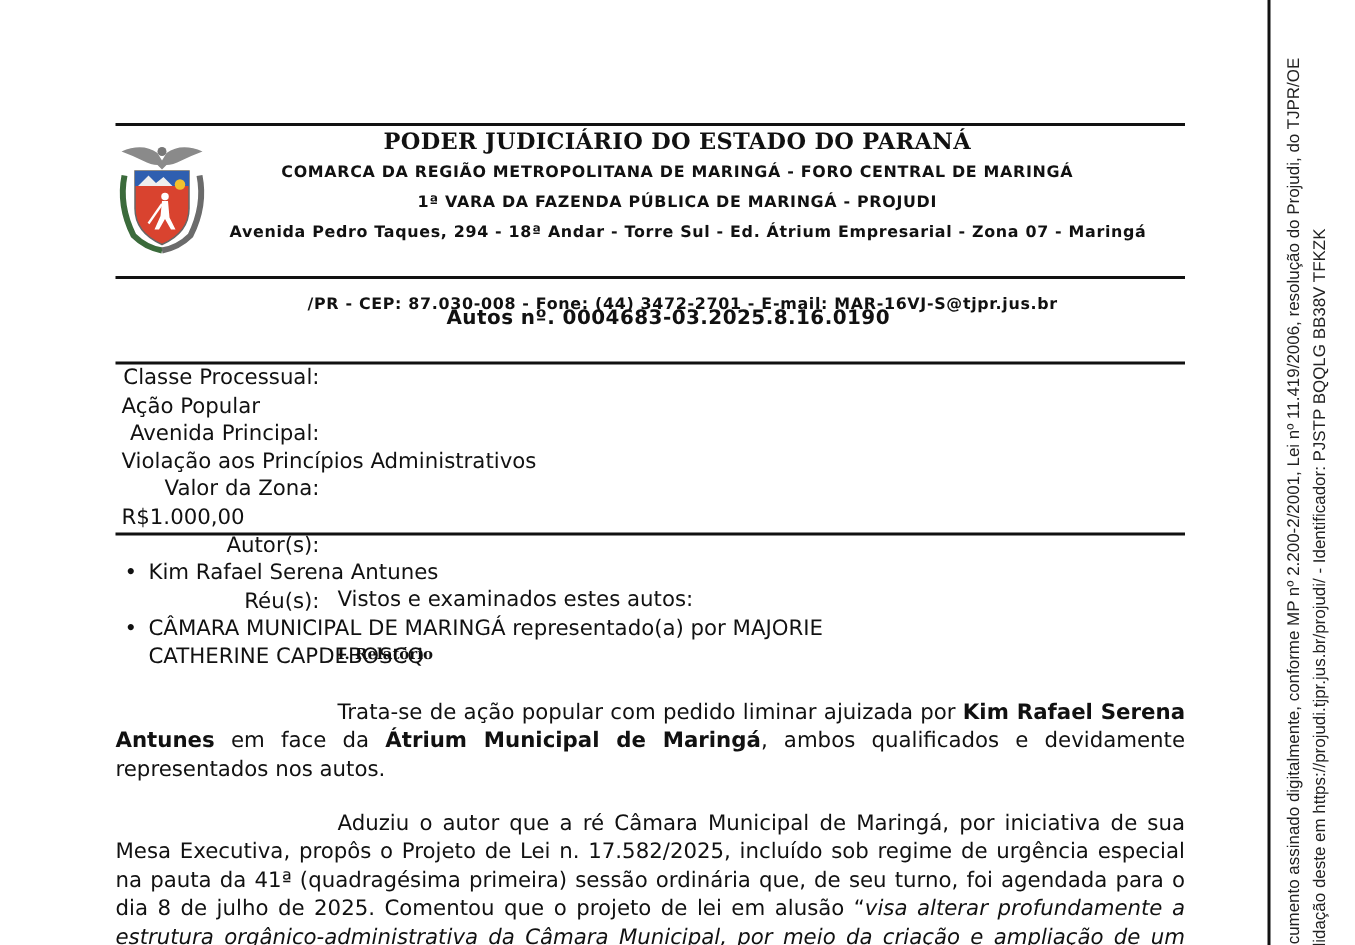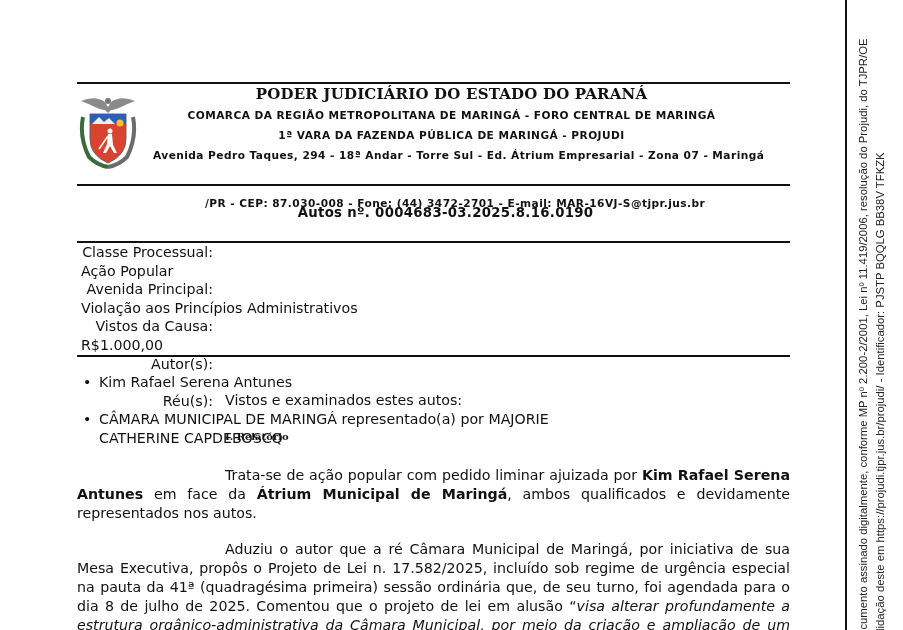--- a/index.html
+++ b/index.html
@@ -93,21 +93,21 @@
   <div class="meta">
     <div class="meta-row">
       <span class="meta-label">Classe Processual:</span>
       <span class="meta-val">Ação Popular</span>
     </div>
     <div class="meta-row">
       <span class="meta-label">Avenida Principal:</span>
       <span class="meta-val">Violação aos Princípios Administrativos</span>
     </div>
     <div class="meta-row">
-      <span class="meta-label">Vistos da Causa:</span>
+      <span class="meta-label">Valor da Zona:</span>
       <span class="meta-val">R$1.000,00</span>
     </div>
     <div class="meta-row">
       <span class="meta-label">Autor(s):</span>
       <span class="meta-val meta-list-item">
         <span class="meta-bullet">•</span>
         <span>Kim Rafael Serena Antunes</span>
       </span>
     </div>
     <div class="meta-row">

